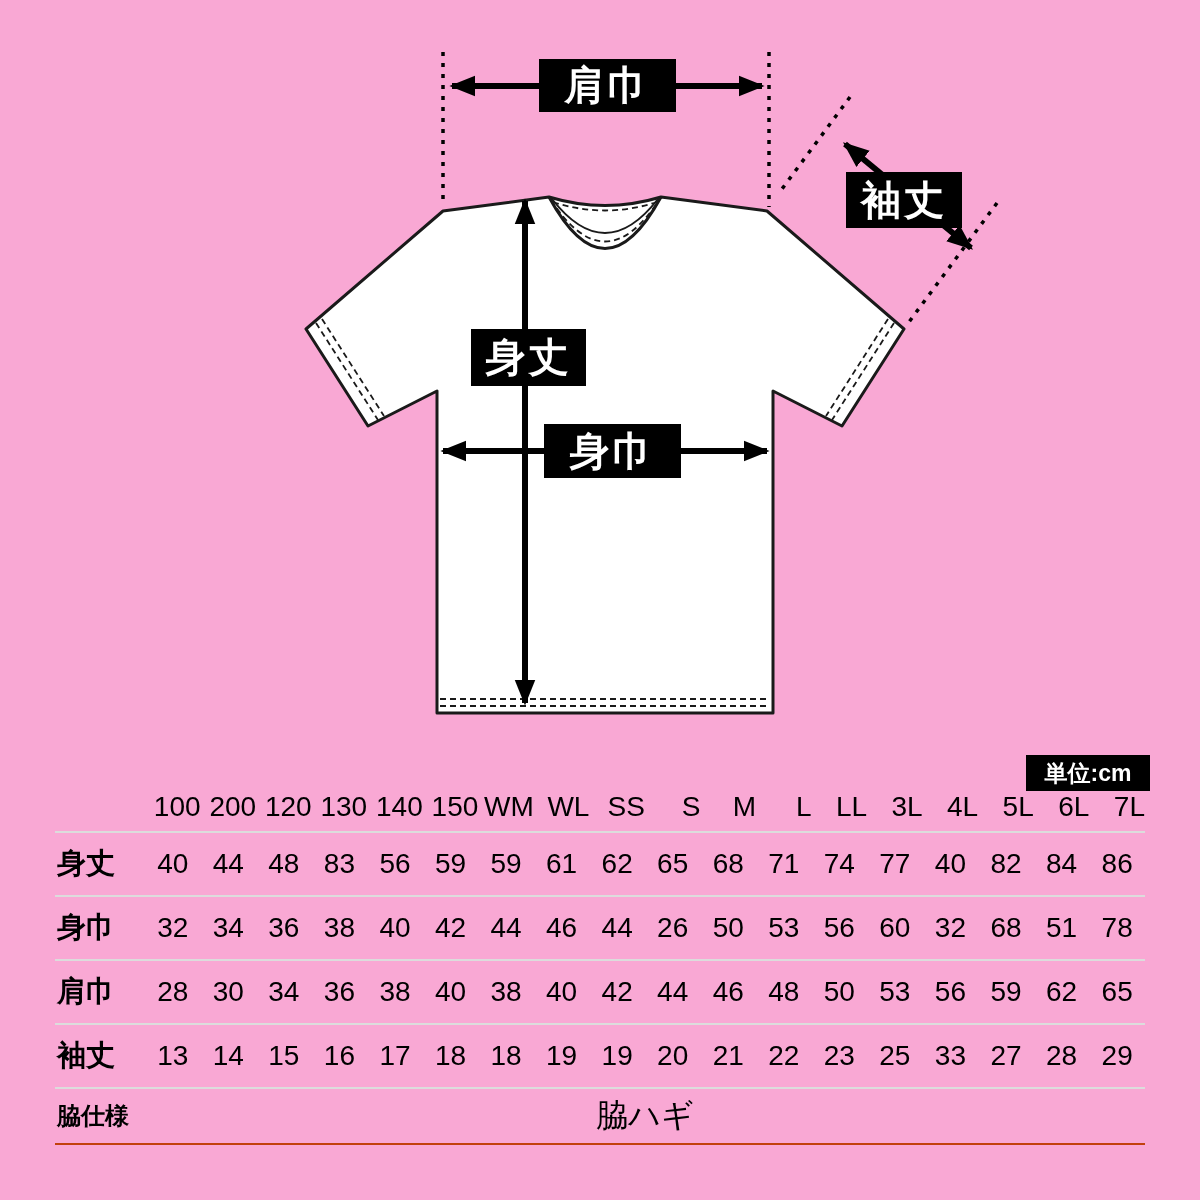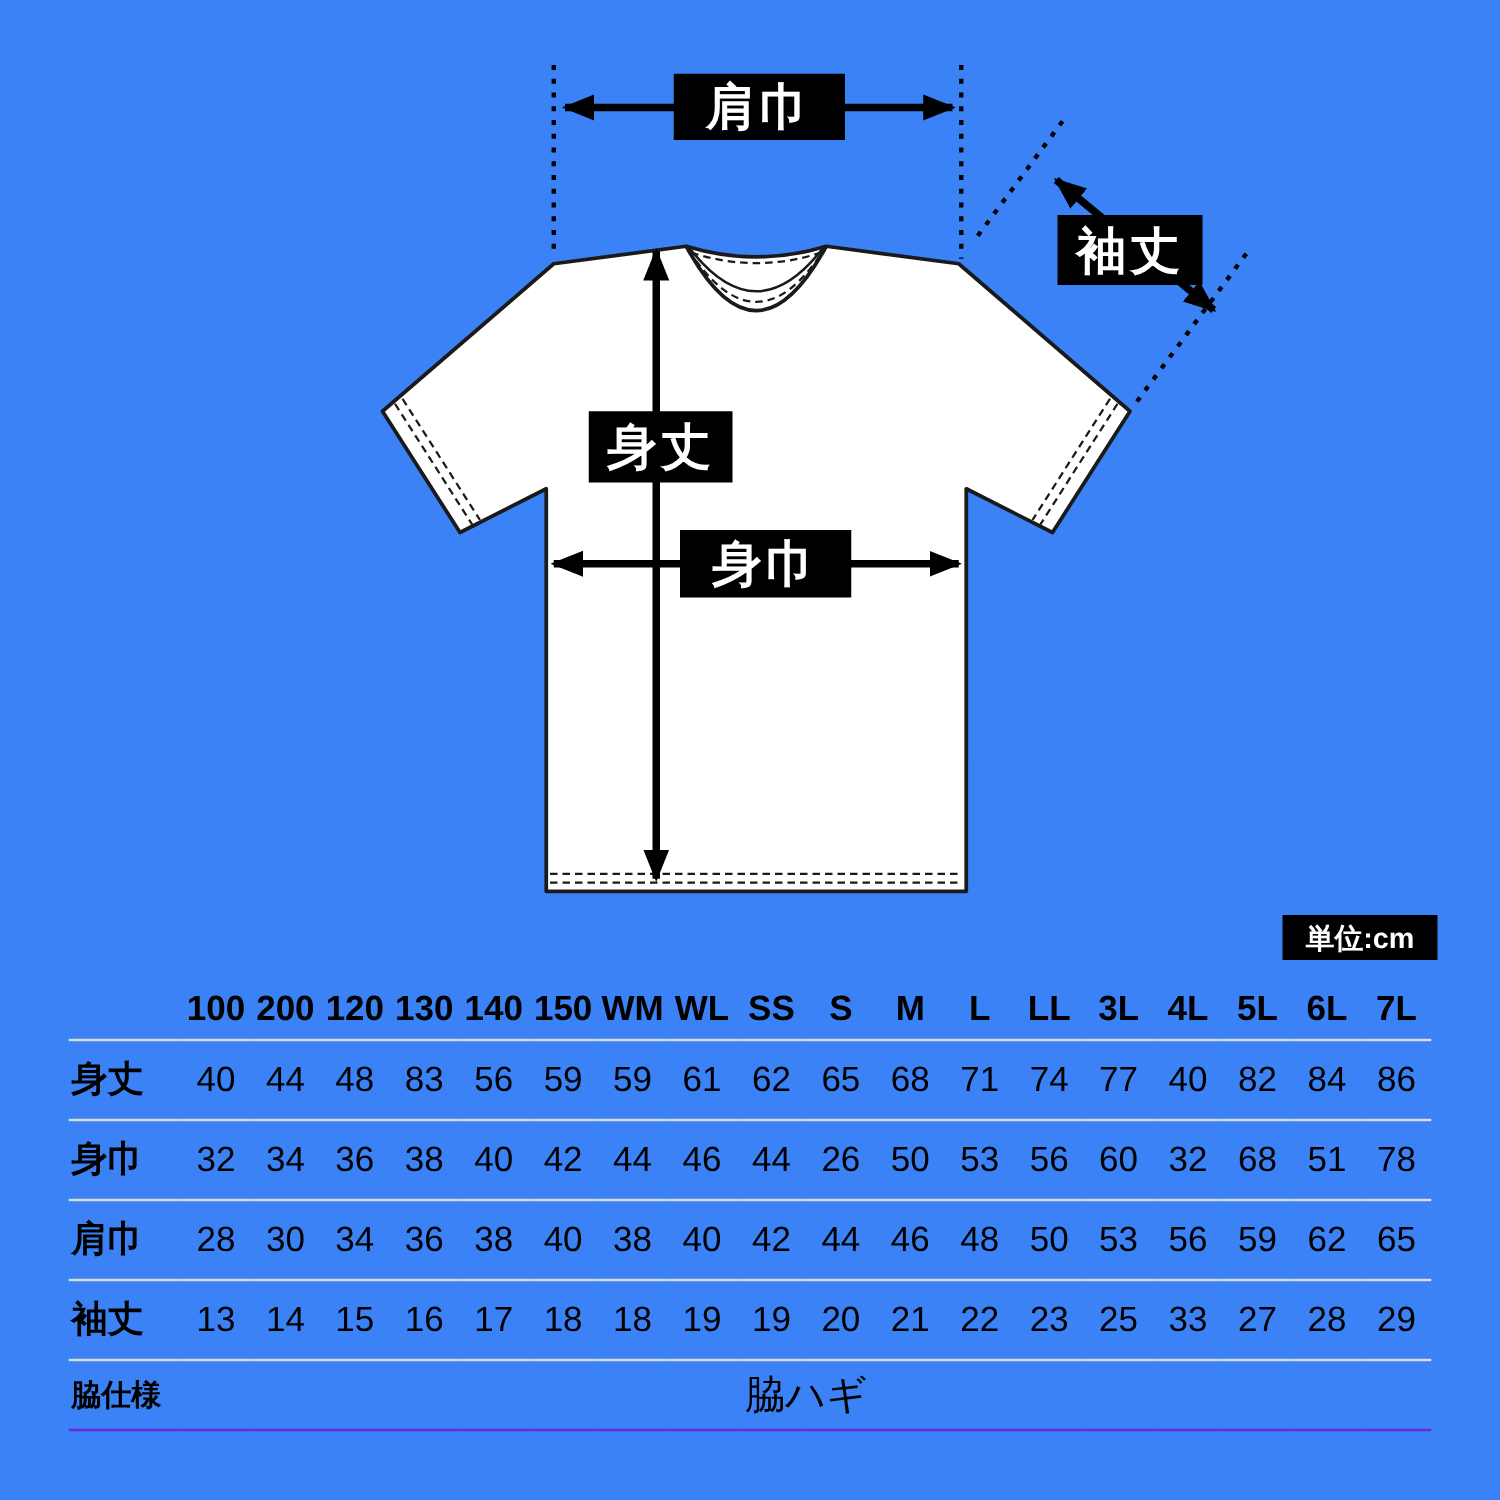--- a/index.html
+++ b/index.html
@@ -1,50 +1,50 @@
 <!DOCTYPE html>
 <html><head>
 <meta charset="utf-8">
 <style>
   * { margin:0; padding:0; box-sizing:border-box; }
   html,body { width:1200px; height:1200px; background:#ffffff; font-family:"Liberation Sans","DejaVu Sans",sans-serif; }
-  .canvas { position:relative; width:1200px; height:1200px; background:#3b82f6; overflow:hidden; }
+  .canvas { position:relative; width:1200px; height:1200px; background:#f9a8d4; overflow:hidden; }
 
   .diagram-svg { position:absolute; left:0; top:0; }
 
   .meas-label {
     position:absolute; background:#000; color:#fff; font-weight:bold;
     font-size:40px; letter-spacing:3px;
     display:flex; align-items:center; justify-content:center; z-index:3;
   }
   .label-shoulder { left:539px; top:59px;  width:137px; height:53px; }
   .label-sleeve   { left:846px; top:172px; width:116px; height:56px; }
   .label-bodylen  { left:471px; top:329px; width:115px; height:57px; }
   .label-bodywid  { left:544px; top:424px; width:137px; height:54px; }
 
   .unit-badge {
-    position:absolute; left:1026px; top:732px; width:124px; height:36px;
+    position:absolute; left:1026px; top:755px; width:124px; height:36px;
     background:#000; color:#fff; font-weight:bold; font-size:23px;
     display:flex; align-items:center; justify-content:center; z-index:3;
   }
 
   .size-table {
     position:absolute; left:55px; top:782px; width:1090px;
     border-collapse:collapse; table-layout:fixed;
   }
   .size-table th, .size-table td { text-align:center; color:#000; font-size:28px; vertical-align:middle; }
   .size-table col.label-col { width:90px; }
-  .size-table thead th { font-weight:bold; height:50px; }
+  .size-table thead th { font-weight:normal; height:50px;text-align:right; }
   .size-table th.rowlabel { text-align:left; font-weight:bold; font-size:29px; padding-left:2px; }
   .size-table tr.data-row th, .size-table tr.data-row td {
     border-top:2px solid #dcdcdc; height:64px; font-weight:normal;
   }
   .size-table tr.data-row th.rowlabel { font-weight:bold; }
   .size-table tr.footer-row th, .size-table tr.footer-row td {
-    border-bottom:2px solid #6d28d9; height:56px;
+    border-bottom:2px solid #c2410c; height:56px;
   }
   .size-table tr.footer-row th.rowlabel { font-size:24px; }
   .size-table tr.footer-row td { font-size:32px; }
 </style>
 </head>
 <body>
 
 <div class="canvas">
 
   <svg class="diagram-svg" width="1200" height="775" viewBox="0 0 1200 775">

